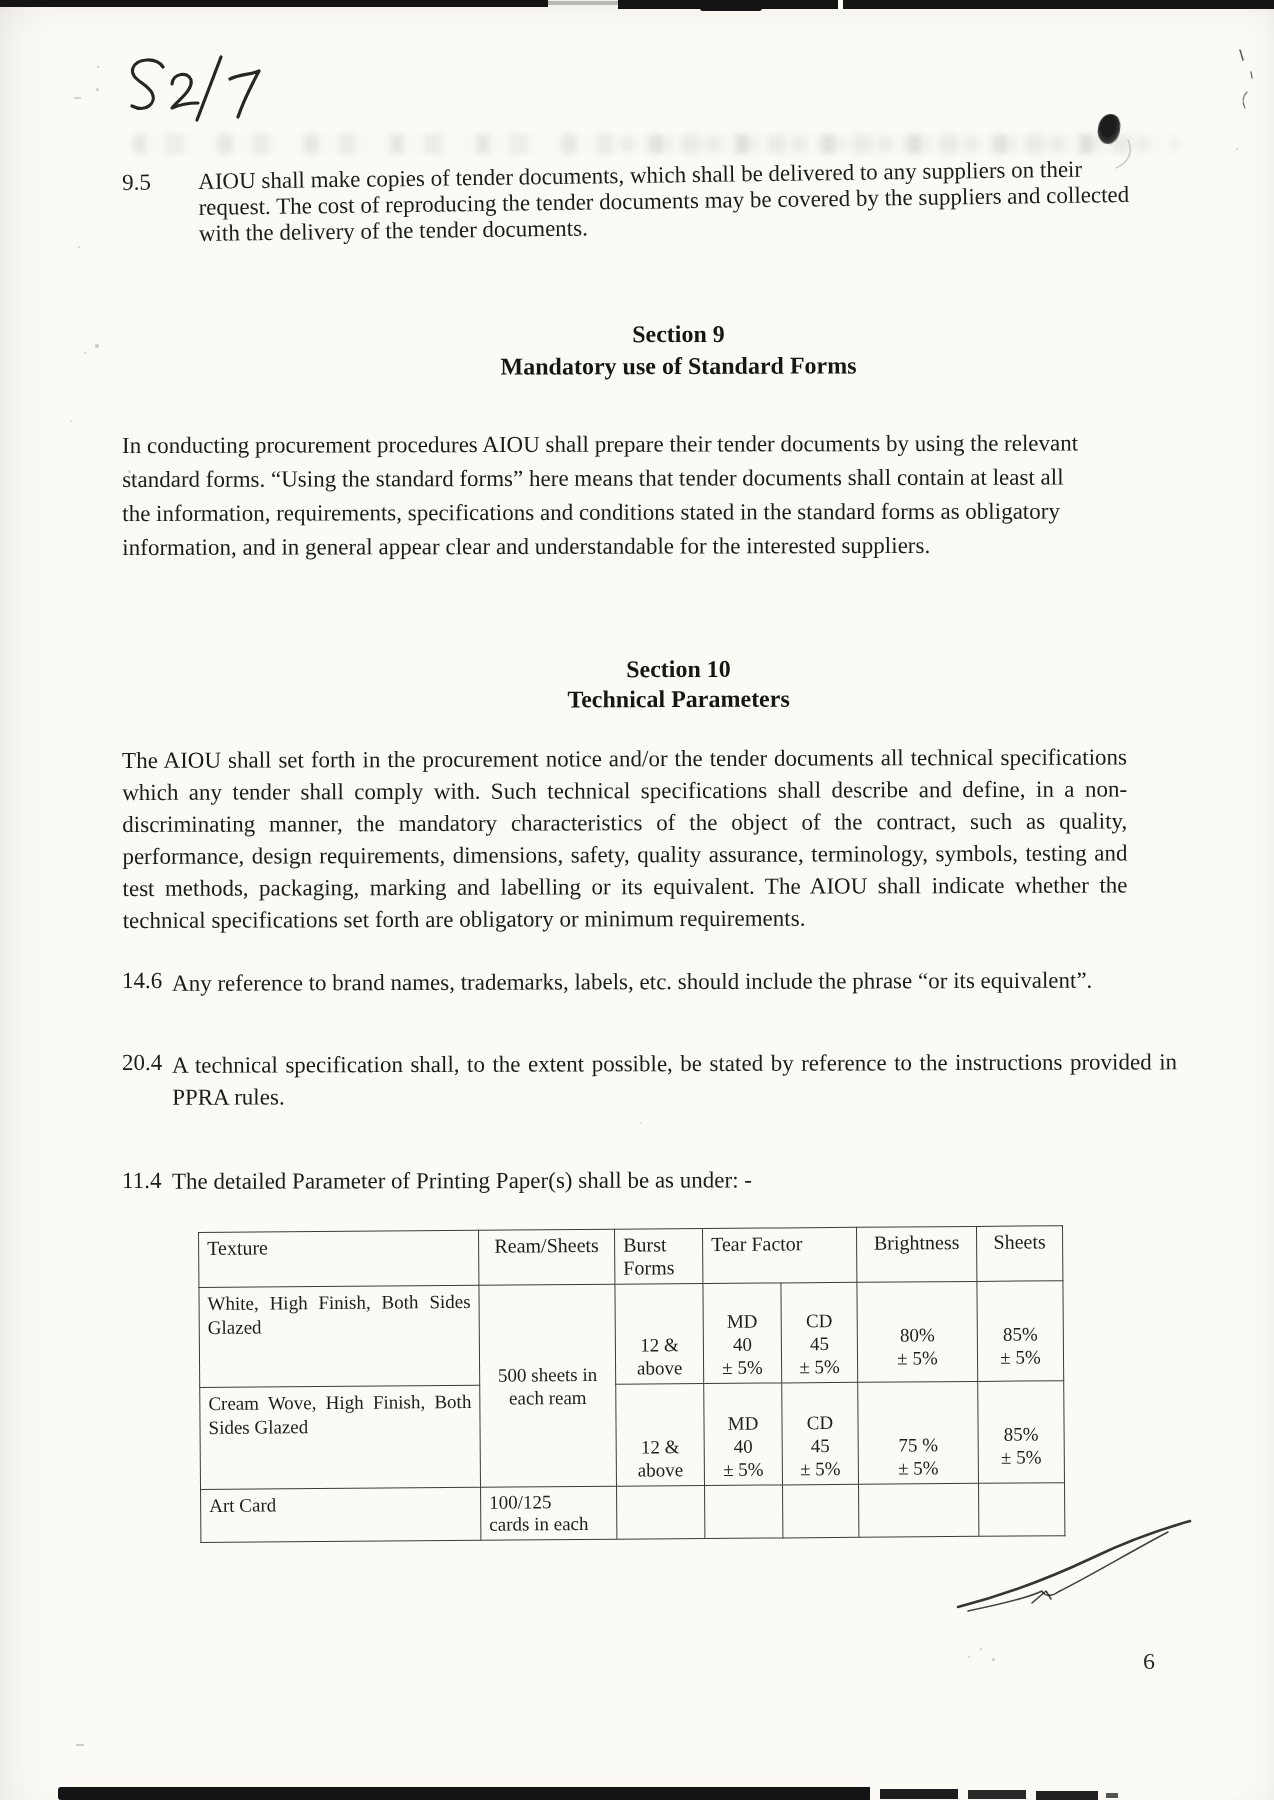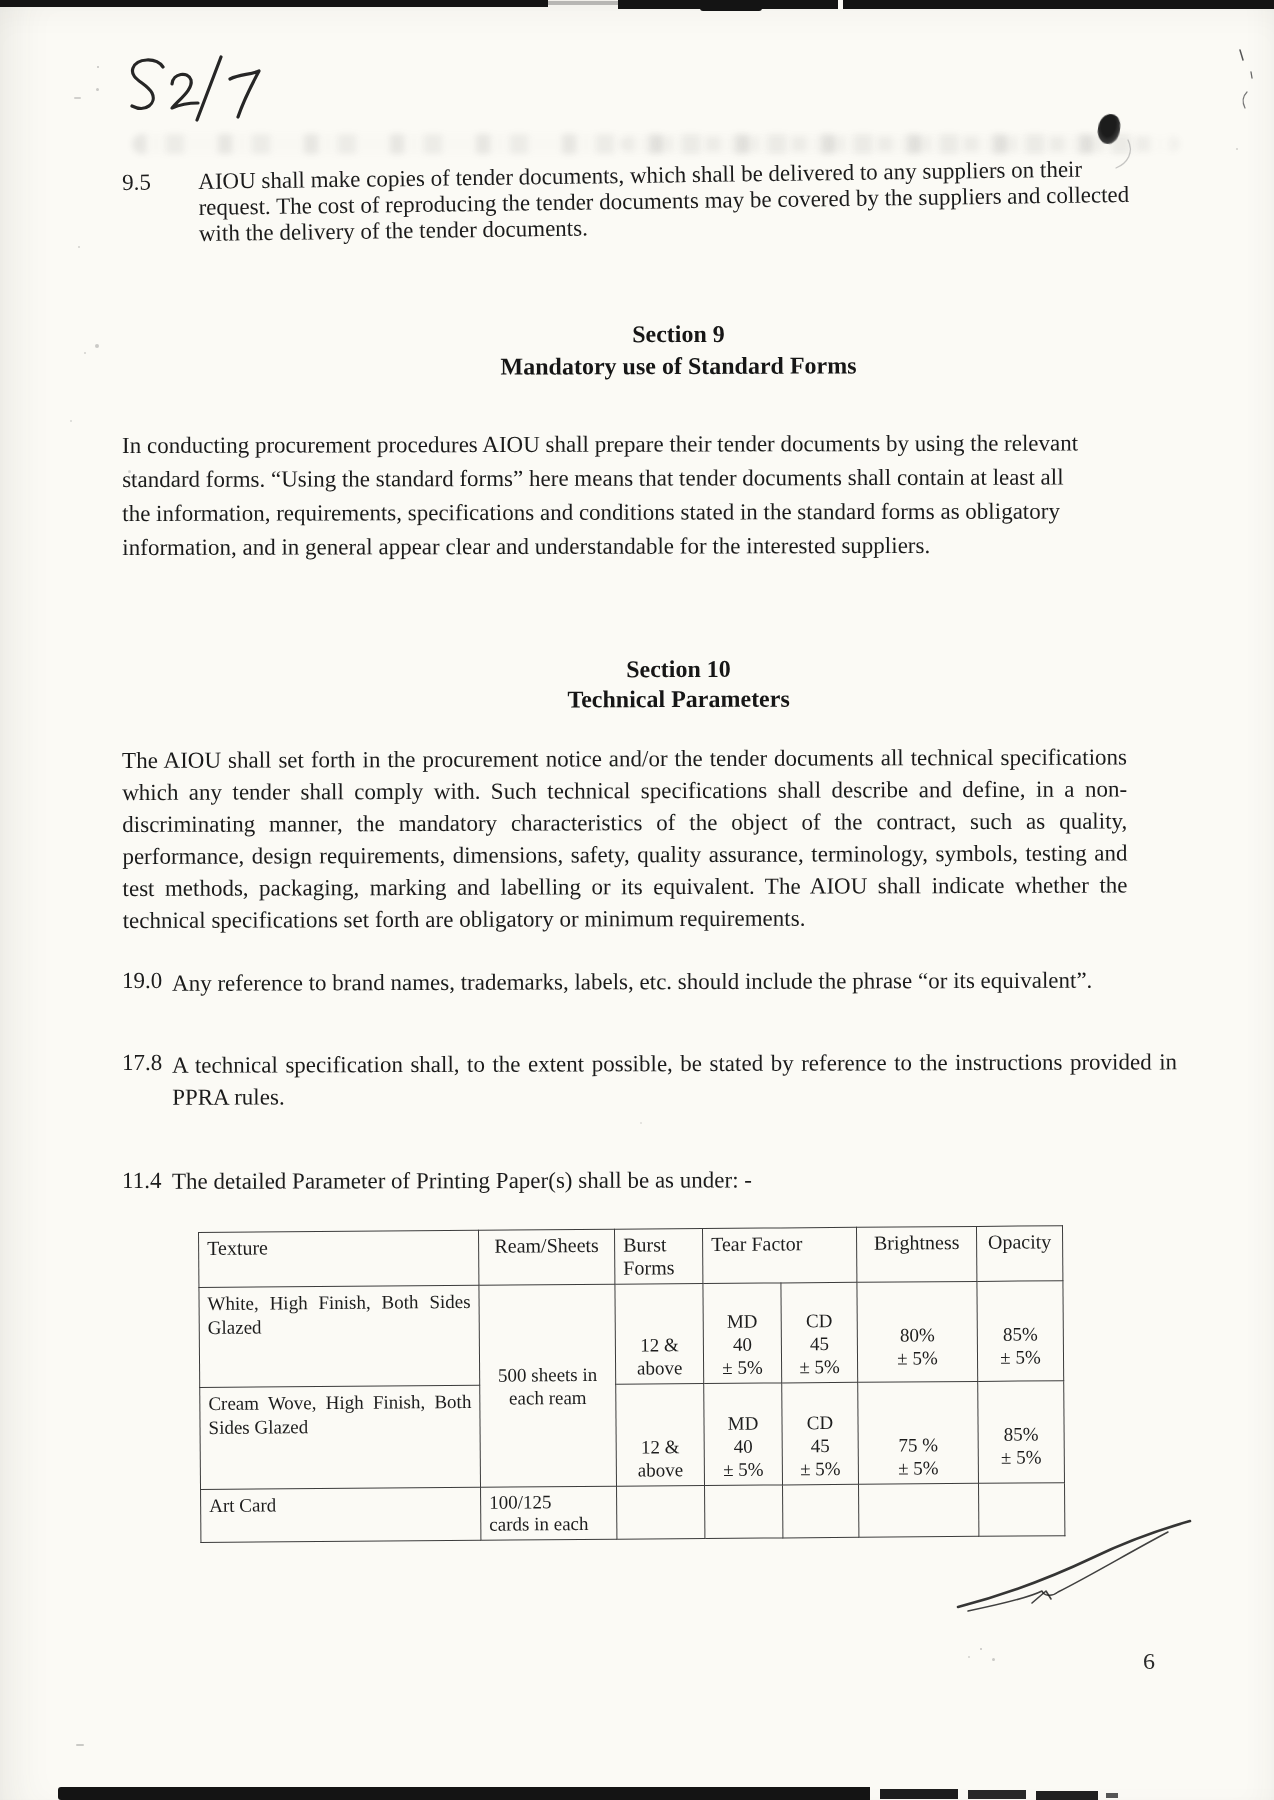--- a/index.html
+++ b/index.html
@@ -125,26 +125,26 @@
   <div class="sechead" style="top:654px;transform:rotate(-0.2deg);">
     <div style="line-height:30px;">Section 10</div>
     <div style="line-height:30px;">Technical Parameters</div>
   </div>
 
   <div class="clause" style="left:122px;top:745px;transform:rotate(-0.2deg);transform-origin:0 0;">
     <div class="ctext just" style="width:1005px;line-height:32px;">The AIOU shall set forth in the procurement notice and/or the tender documents all technical specifications which any tender shall comply with. Such technical specifications shall describe and define, in a non-discriminating manner, the mandatory characteristics of the object of the contract, such as quality, performance, design requirements, dimensions, safety, quality assurance, terminology, symbols, testing and test methods, packaging, marking and labelling or its equivalent. The AIOU shall indicate whether the technical specifications set forth are obligatory or minimum requirements.</div>
   </div>
 
   <div class="clause" style="left:122px;top:968px;transform:rotate(-0.2deg);transform-origin:0 0;">
-    <div class="cnum" style="width:50px;">19.0</div>
+    <div class="cnum" style="width:50px;">14.6</div>
     <div class="ctext just" style="width:1005px;line-height:31px;">Any reference to brand names, trademarks, labels, etc. should include the phrase “or its equivalent”.</div>
   </div>
 
   <div class="clause" style="left:122px;top:1050px;transform:rotate(-0.2deg);transform-origin:0 0;">
-    <div class="cnum" style="width:50px;">17.8</div>
+    <div class="cnum" style="width:50px;">20.4</div>
     <div class="ctext just" style="width:1005px;line-height:32px;">A technical specification shall, to the extent possible, be stated by reference to the instructions provided in PPRA rules.</div>
   </div>
 
   <div class="clause" style="left:122px;top:1168px;transform:rotate(-0.15deg);transform-origin:0 0;">
     <div class="cnum" style="width:50px;">11.4</div>
     <div class="ctext" style="width:1005px;line-height:28px;">The detailed Parameter of Printing Paper(s) shall be as under: -</div>
   </div>
 
   <div class="tblwrap">
     <table class="spec">
@@ -157,21 +157,21 @@
           <col style="width:120px">
           <col style="width:86px">
       </colgroup>
       <tbody>
           <tr style="height:50px;">
         <th class="th-left">Texture</th>
         <th class="th-center">Ream/Sheets</th>
         <th class="th-left">Burst Forms</th>
         <th class="th-left" colspan="2">Tear Factor</th>
         <th class="th-center">Brightness</th>
-        <th class="th-center">Opacity</th>
+        <th class="th-center">Sheets</th>
       </tr>
       <tr style="height:100px;">
         <td class="cell-texture">White, High Finish, Both Sides Glazed</td>
         <td class="cell-pre vmid" rowspan="2">500 sheets in
 each ream</td>
         <td class="cell-pre vbot">12 &amp;
 above</td>
         <td class="cell-pre vbot">MD
 40
 ± 5%</td>

